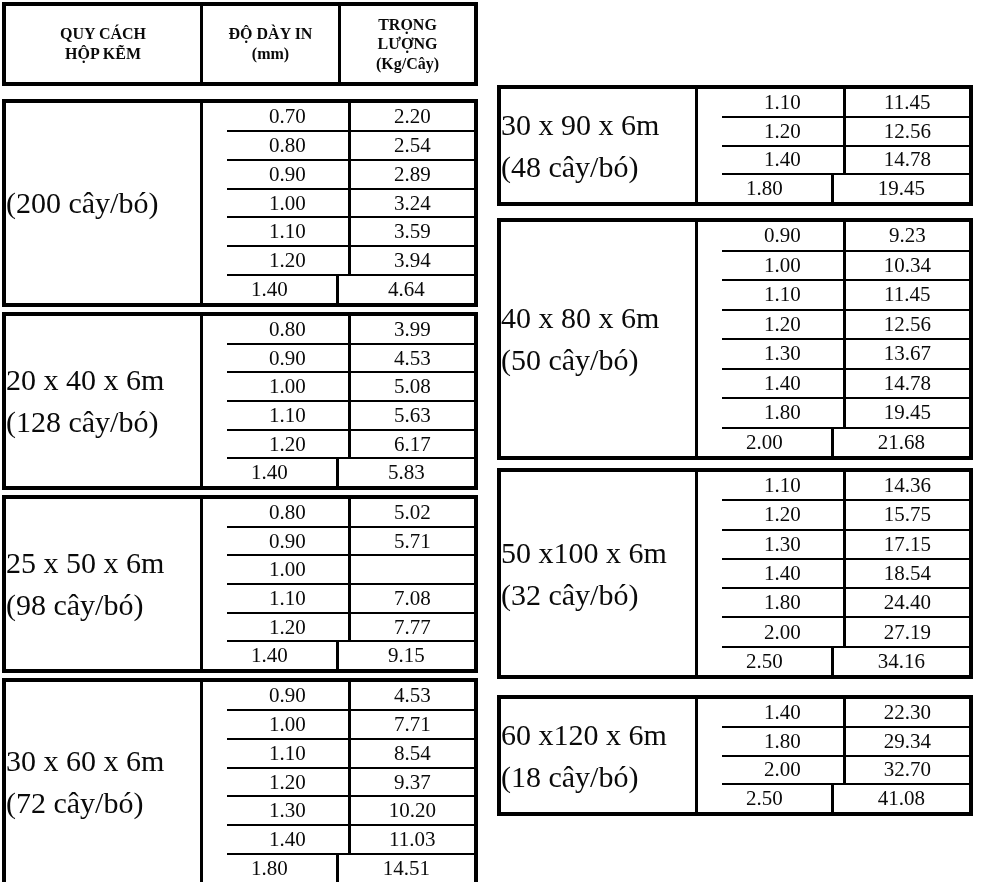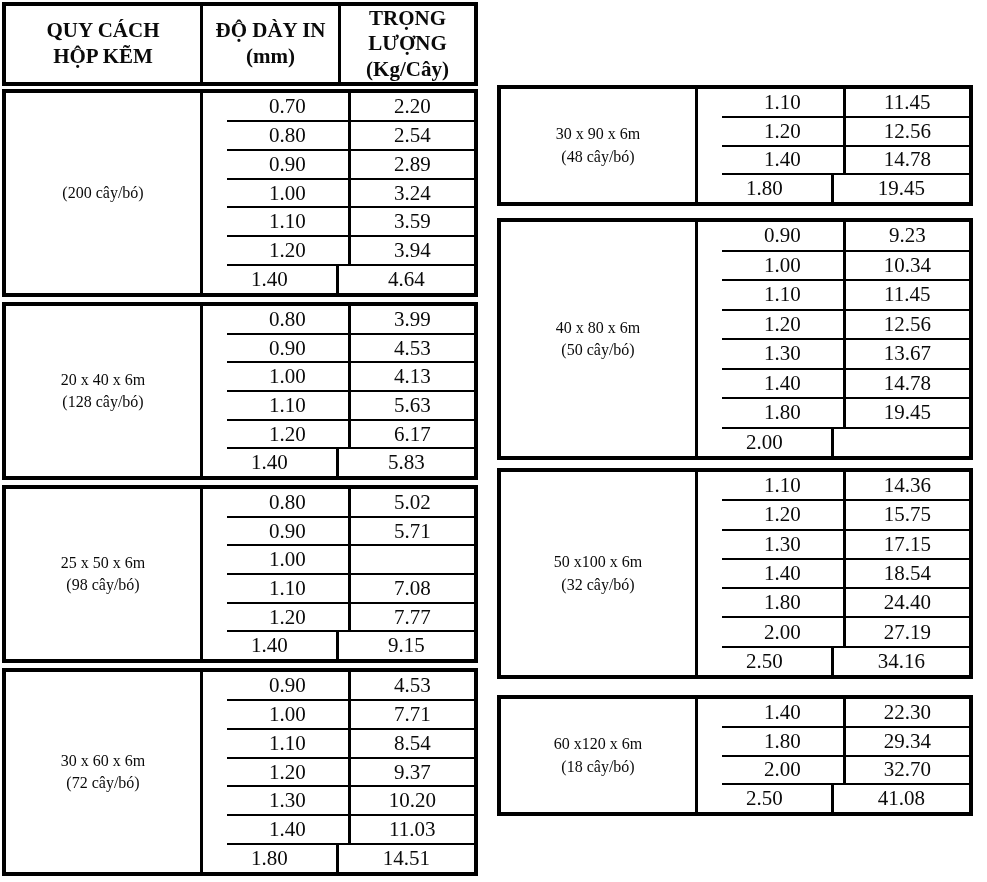--- a/index.html
+++ b/index.html
@@ -15,23 +15,23 @@
   .col { position: absolute; }
   .col-left  { left: 2px;   top: 2px;  width: 476px; }
   .col-right { left: 497px; top: 85px; width: 476px; }
 
   
   .header-table {
     display: flex;
     height: 84px;
     border: 4px solid #000;
     box-sizing: border-box;
-    margin-bottom: 3px;
+    margin-bottom: 13px;
     font-weight: bold;
-    font-size: 21px;
+    font-size: 16px;
     line-height: 1.22;
     text-align: center;
   }
   .hcell {
     display: flex;
     align-items: center;
     justify-content: center;
     white-space: pre-line;
     box-sizing: border-box;
   }
@@ -49,25 +49,25 @@
   .col-left  .block { margin-bottom: 5px; }
   .col-right .block:nth-of-type(1) { margin-bottom: 12px; }
   .col-right .block:nth-of-type(2) { margin-bottom: 8px;  }
   .col-right .block:nth-of-type(3) { margin-bottom: 16px; }
   .block:last-of-type { margin-bottom: 0; }
 
   .block-label {
     width: 197px;
     display: flex;
     flex-direction: column;
-    align-items: center;
+    align-items: flex-start;
     justify-content: center;
     border-right: 3px solid #000;
     box-sizing: border-box;
-    font-size: 16px;
+    font-size: 30px;
     line-height: 1.4;
     text-align: center;
   }
   .block-rows {
     flex: 1;
     display: flex;
     flex-direction: column;
   }
   .row {
     flex: 1;
@@ -145,21 +145,21 @@
             <div class="row">
               <div class="cell cell-thickness">0.80</div>
               <div class="cell cell-weight">3.99</div>
             </div>
             <div class="row">
               <div class="cell cell-thickness">0.90</div>
               <div class="cell cell-weight">4.53</div>
             </div>
             <div class="row">
               <div class="cell cell-thickness">1.00</div>
-              <div class="cell cell-weight">4.13</div>
+              <div class="cell cell-weight">5.08</div>
             </div>
             <div class="row">
               <div class="cell cell-thickness">1.10</div>
               <div class="cell cell-weight">5.63</div>
             </div>
             <div class="row">
               <div class="cell cell-thickness">1.20</div>
               <div class="cell cell-weight">6.17</div>
             </div>
             <div class="row">
@@ -293,20 +293,21 @@
             <div class="row">
               <div class="cell cell-thickness">1.40</div>
               <div class="cell cell-weight">14.78</div>
             </div>
             <div class="row">
               <div class="cell cell-thickness">1.80</div>
               <div class="cell cell-weight">19.45</div>
             </div>
             <div class="row">
               <div class="cell cell-thickness">2.00</div>
+              <div class="cell cell-weight">21.68</div>
             </div>
           </div>
         </div>
         <div class="block" style="height: 211px;">
           <div class="block-label">
             <div class="size-line">50 x100 x 6m</div>
             <div class="bundle-line">(32 cây/bó)</div>
           </div>
           <div class="block-rows">
             <div class="row">

